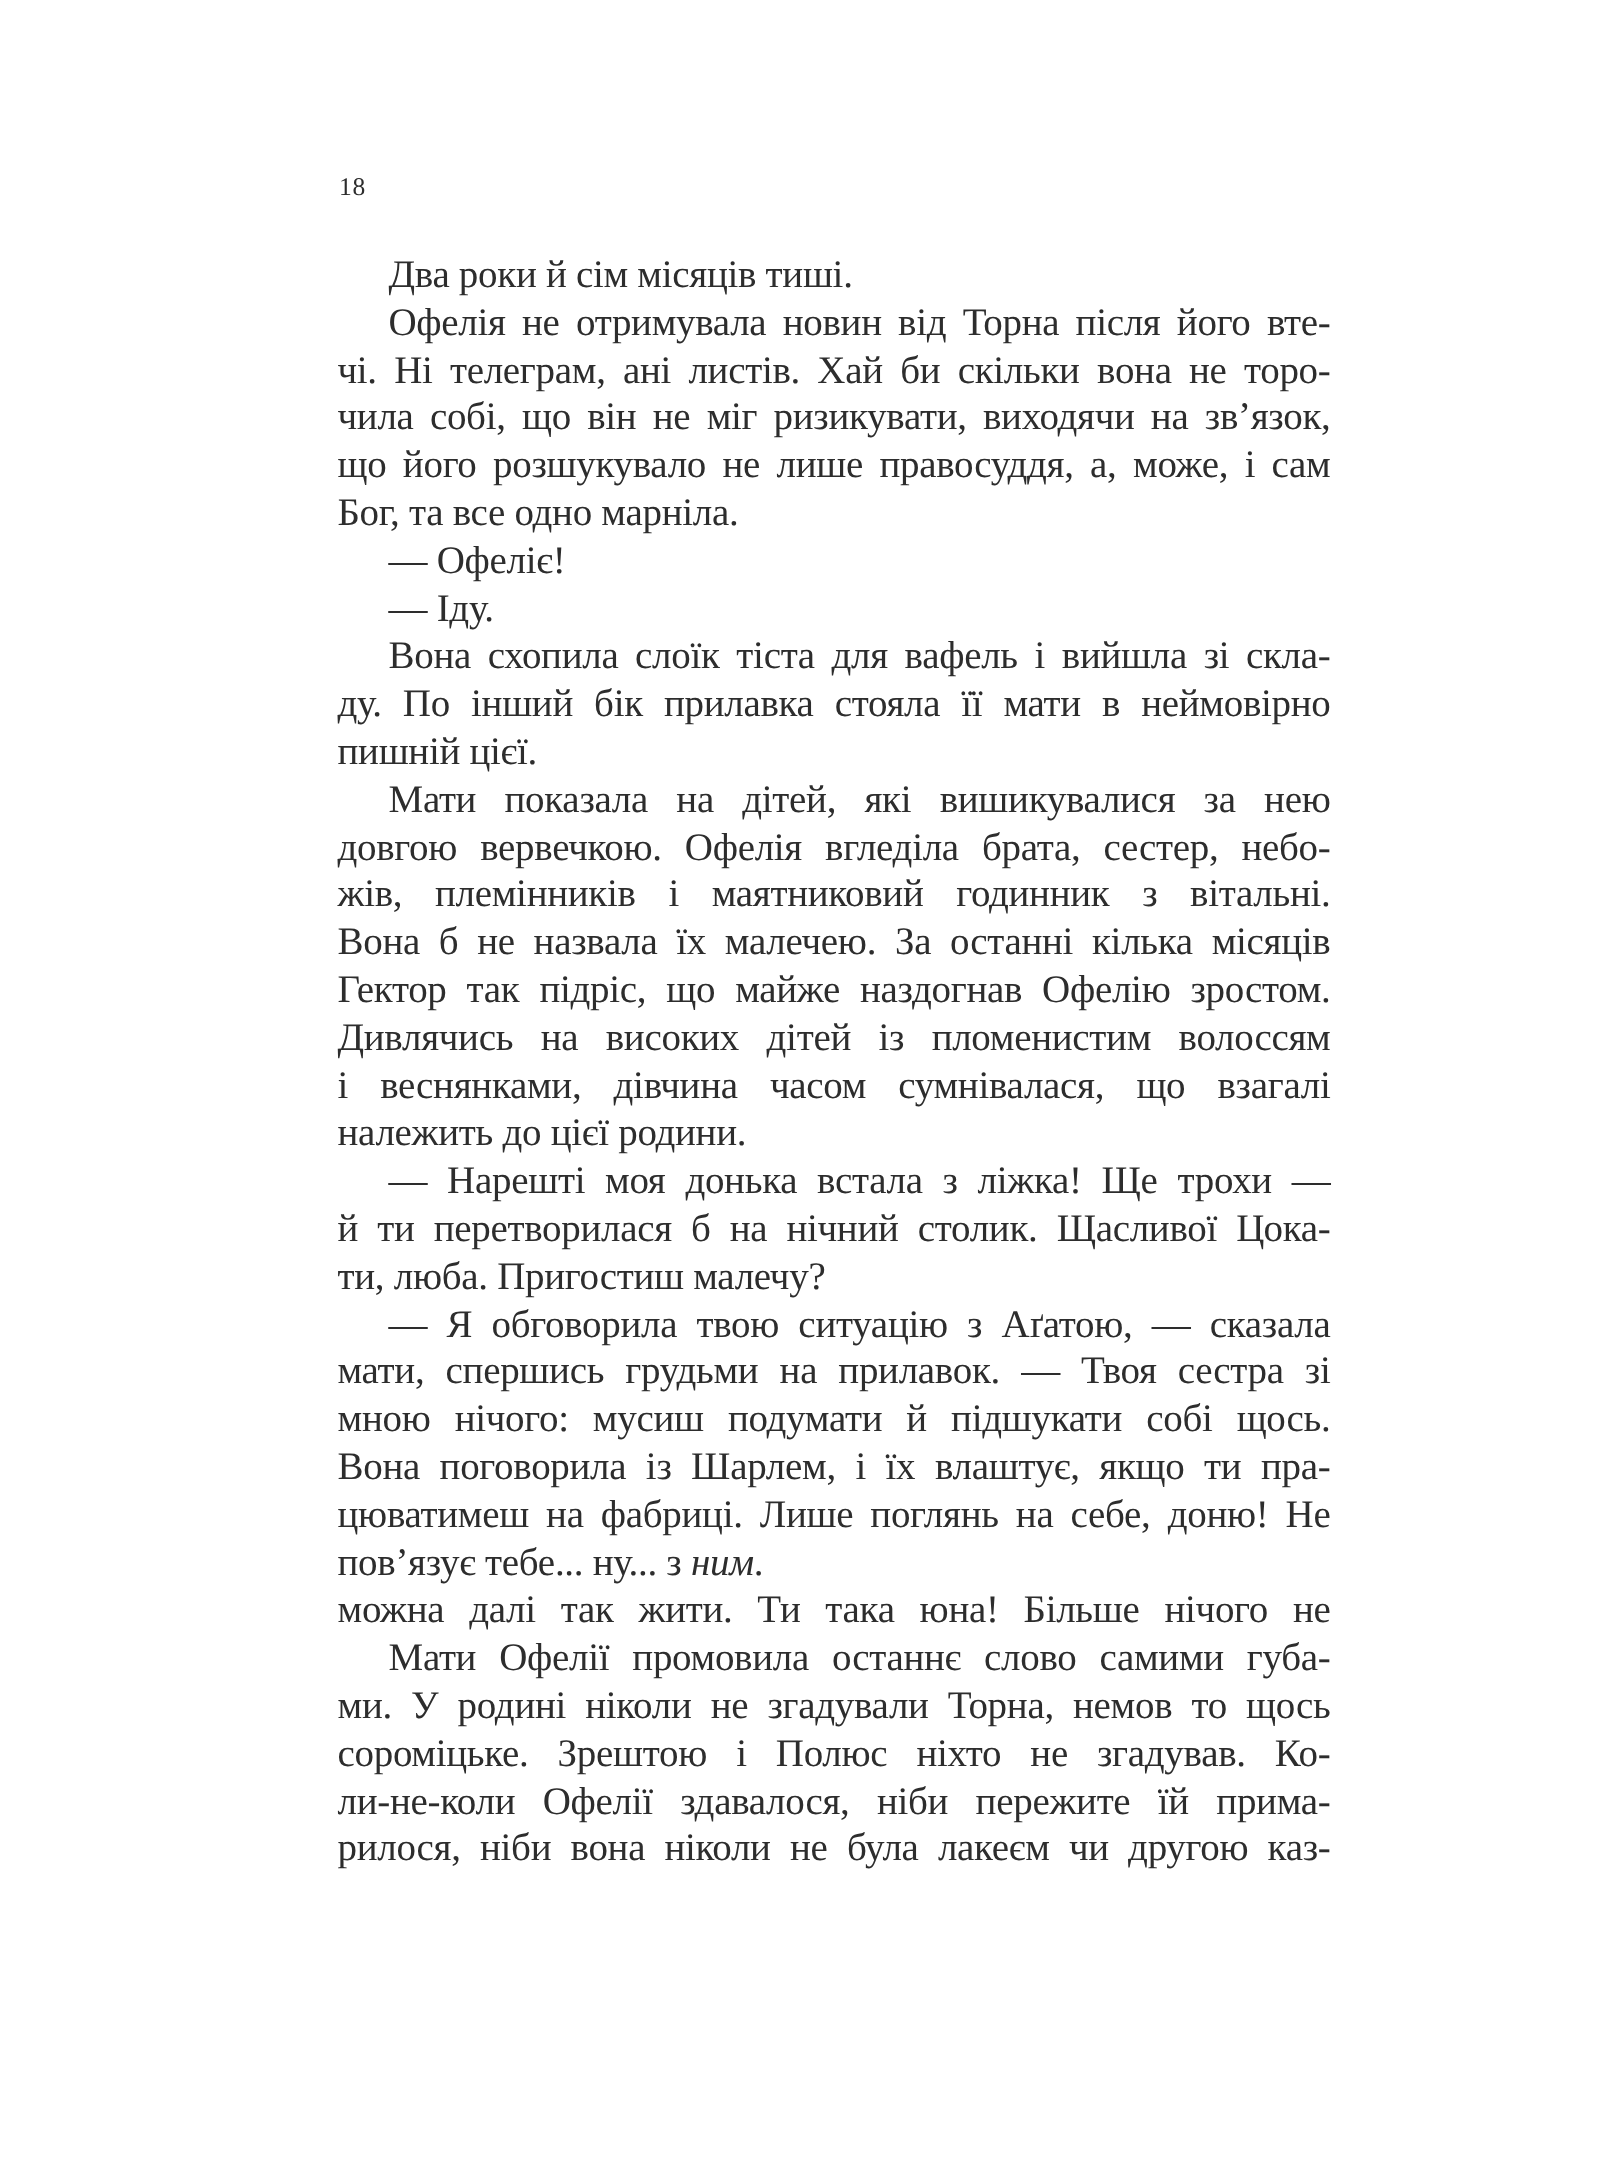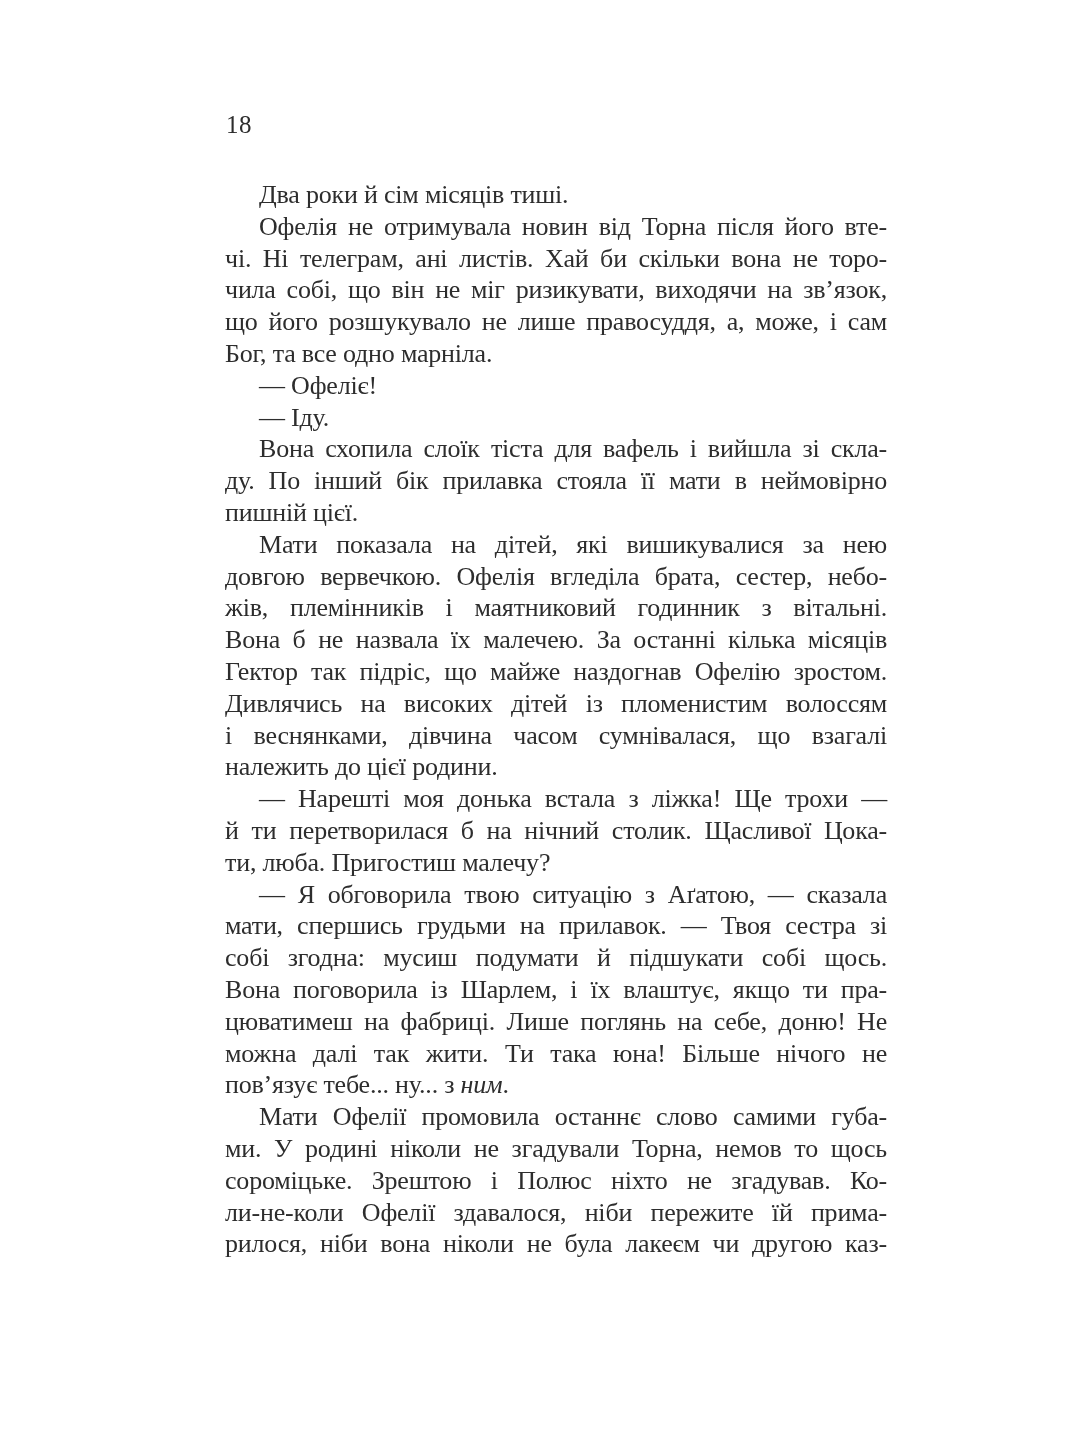--- a/index.html
+++ b/index.html
@@ -16,28 +16,28 @@
     overflow: hidden;
   }
   .page {
     position: absolute;
     inset: 0;
   }
   .page-number {
     position: absolute;
     left: 226px;
     top: 111px;
-    font-size: 25px;
+    font-size: 17px;
     line-height: 27px;
     letter-spacing: 0.5px;
   }
   .text-block {
     position: absolute;
     left: 225px;
-    top: 179px;
+    top: 167px;
     width: 662px;
     font-size: 26px;
     letter-spacing: -0.2px;
     hyphens: none;
   }
   .paragraph {
     margin: 0;
     padding: 0;
   }
   .line {
@@ -96,25 +96,25 @@
         <div class="line last">належить до цієї родини.</div>
       </div>
       <div class="paragraph">
         <div class="line first">— Нарешті моя донька встала з ліжка! Ще трохи —</div>
         <div class="line">й ти перетворилася б на нічний столик. Щасливої Цока-</div>
         <div class="line last">ти, люба. Пригостиш малечу?</div>
       </div>
       <div class="paragraph">
         <div class="line first">— Я обговорила твою ситуацію з Аґатою, — сказала</div>
         <div class="line">мати, спершись грудьми на прилавок. — Твоя сестра зі</div>
-        <div class="line">собі згодна: мусиш подумати й підшукати собі щось.</div>
+        <div class="line">мною нічого: мусиш подумати й підшукати собі щось.</div>
         <div class="line">Вона поговорила із Шарлем, і їх влаштує, якщо ти пра-</div>
         <div class="line">цюватимеш на фабриці. Лише поглянь на себе, доню! Не</div>
+        <div class="line last">пов’язує тебе... ну... з <i>ним</i>.</div>
         <div class="line">можна далі так жити. Ти така юна! Більше нічого не</div>
-        <div class="line last">пов’язує тебе... ну... з <i>ним</i>.</div>
       </div>
       <div class="paragraph">
         <div class="line first">Мати Офелії промовила останнє слово самими губа-</div>
         <div class="line">ми. У родині ніколи не згадували Торна, немов то щось</div>
         <div class="line">сороміцьке. Зрештою і Полюс ніхто не згадував. Ко-</div>
         <div class="line">ли-не-коли Офелії здавалося, ніби пережите їй прима-</div>
         <div class="line">рилося, ніби вона ніколи не була лакеєм чи другою каз-</div>
       </div>
     </div>
 </div>

